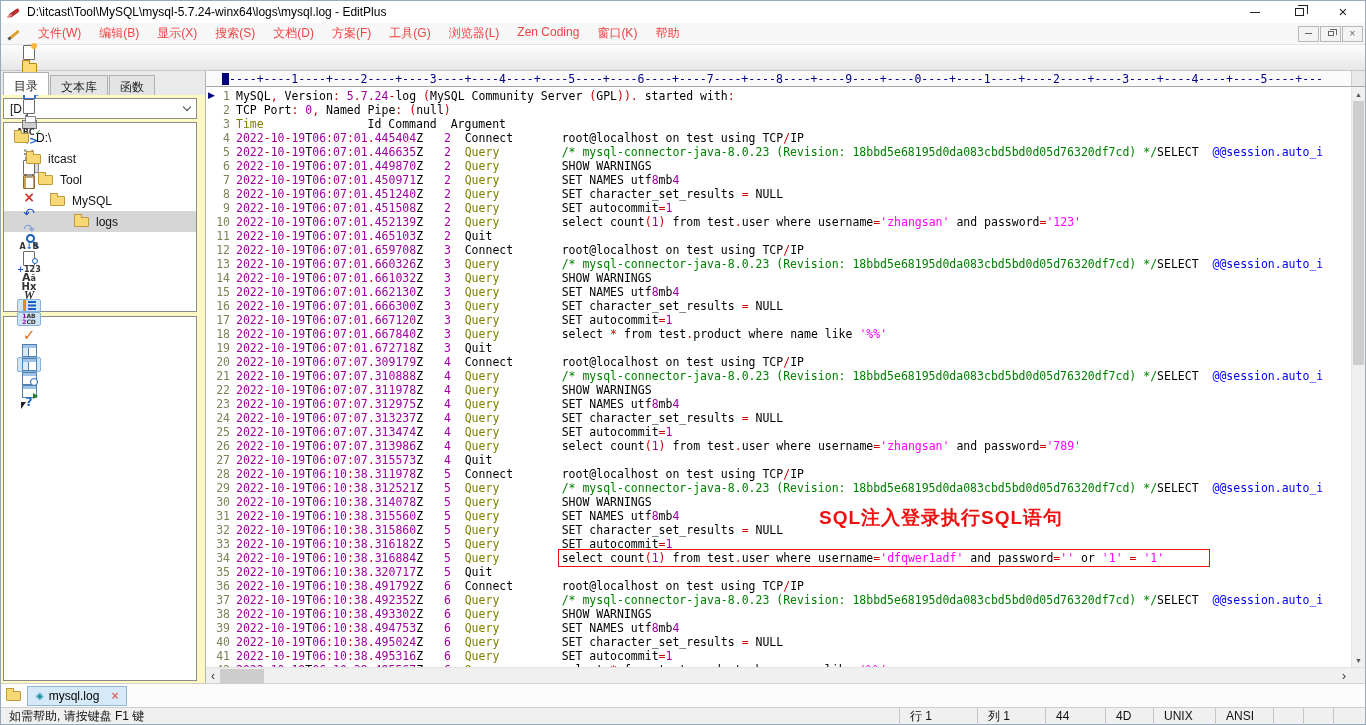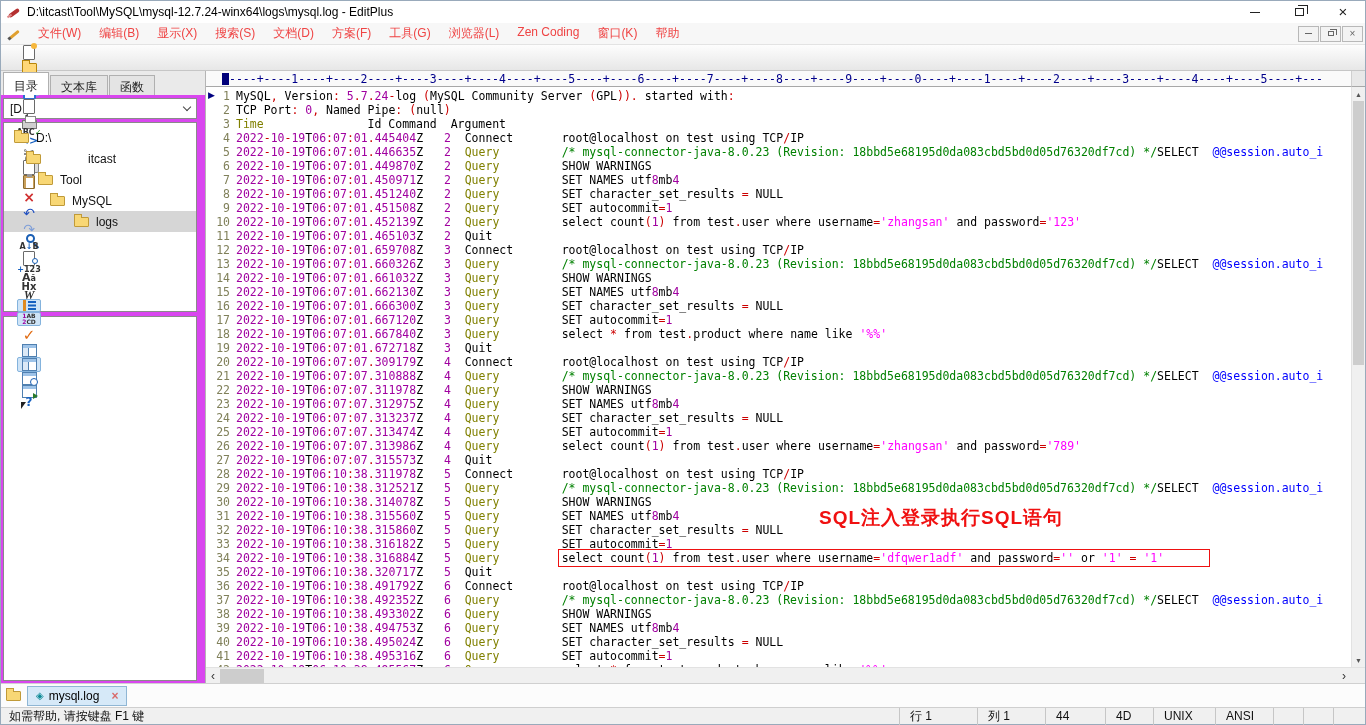--- a/index.html
+++ b/index.html
@@ -58,21 +58,21 @@
   .i-win::before{content:"";position:absolute;left:0;right:0;top:0;height:3px;background:#9ec3e8;}
   .i-win.pane::after{content:"";position:absolute;left:0;top:3px;bottom:0;width:5px;background:#dce9f6;border-right:1px solid #5080b0;}
   .i-win.mag2::after{content:"";position:absolute;right:-2px;bottom:-2px;width:6px;height:6px;border:1.5px solid #1a5fb4;border-radius:50%;background:#fff;}
   .i-win.arr::after{content:"";position:absolute;right:-2px;bottom:-2px;width:0;height:0;border-left:5px solid #2a7a2a;border-top:3px solid transparent;border-bottom:3px solid transparent;}
   .i-lines{width:13px;height:11px;border-left:3px solid #e08a20;position:relative;}
   .i-lines::before{content:"";position:absolute;left:2px;top:1px;width:8px;height:1.5px;background:#1560c0;box-shadow:0 3.5px 0 #1560c0,0 7px 0 #1560c0;}
 
   
   .main{height:614px;display:flex;}
   
-  .sidebar{width:205px;background:#d946ef;border-right:1px solid #b5b5b5;display:flex;flex-direction:column;font-size:12px;}
+  .sidebar{width:205px;background:#fef9c3;border-right:1px solid #b5b5b5;display:flex;flex-direction:column;font-size:12px;}
   .stabs{height:24px;display:flex;align-items:flex-end;padding-left:2px;background:#eaeaea;}
   .stab{padding:3px 10px 3px 10px;border:1px solid #b0b0b0;border-bottom:none;background:#e4e4e4;color:#222;margin-right:1px;height:20px;}
   .stab.act{background:#fff;height:23px;padding-top:5px;position:relative;z-index:2;}
   .ddwrap{padding:3px 8px 2px 2px;}
   .dd{height:21px;border:1px solid #8a8a8a;background:#fff;display:flex;align-items:center;justify-content:space-between;padding:0 6px;color:#111;}
   .chev{width:6px;height:6px;border-right:1.5px solid #444;border-bottom:1.5px solid #444;transform:rotate(45deg);margin-top:-3px;}
   .treepanel{height:190px;margin:1px 8px 0 2px;border:1px solid #8a8a8a;background:#fff;overflow:hidden;padding-top:4px;}
   .titem{height:21px;display:flex;align-items:center;color:#111;white-space:nowrap;}
   .titem.sel{background:#d6d6d6;}
   .folder{width:15px;height:10px;background:#f8d775;border:1px solid #c09a38;border-radius:1px;position:relative;flex:0 0 15px;margin-right:7px;}
@@ -121,21 +121,21 @@
   .sb-help{padding-left:8px;flex:1;white-space:nowrap;}
   .sb-cell{height:17px;border-left:1px solid #c6c6c6;display:flex;align-items:center;padding-left:10px;white-space:nowrap;}
 </style>
 </head>
 <body>
 
 <div class="app">
 
   <div class="titlebar">
     <span class="app-icon"></span>
-    <span class="title-text">D:\itcast\Tool\MySQL\mysql-12.7.24-winx64\logs\mysql.log - EditPlus</span>
+    <span class="title-text">D:\itcast\Tool\MySQL\mysql-5.7.24-winx64\logs\mysql.log - EditPlus</span>
     <span class="winbtn">
         <span class="glyph-min"></span>
       </span>
     <span class="winbtn">
         <span class="glyph-restore"></span>
       </span>
     <span class="winbtn glyph-close">×</span>
   </div>
 
   <div class="menubar">
@@ -276,21 +276,21 @@
         <div class="dd">
           <span>[D:]</span>
           <span class="chev"></span>
         </div>
       </div>
       <div class="treepanel">
           <div class="titem" style="padding-left: 10px;">
             <span class="folder"></span>
             <span>D:\</span>
           </div>
-          <div class="titem" style="padding-left: 22px; gap: 40px;">
+          <div class="titem" style="padding-left: 22px;">
             <span class="folder"></span>
             <span>itcast</span>
           </div>
           <div class="titem" style="padding-left: 34px;">
             <span class="folder"></span>
             <span>Tool</span>
           </div>
           <div class="titem" style="padding-left: 46px;">
             <span class="folder"></span>
             <span>MySQL</span>

